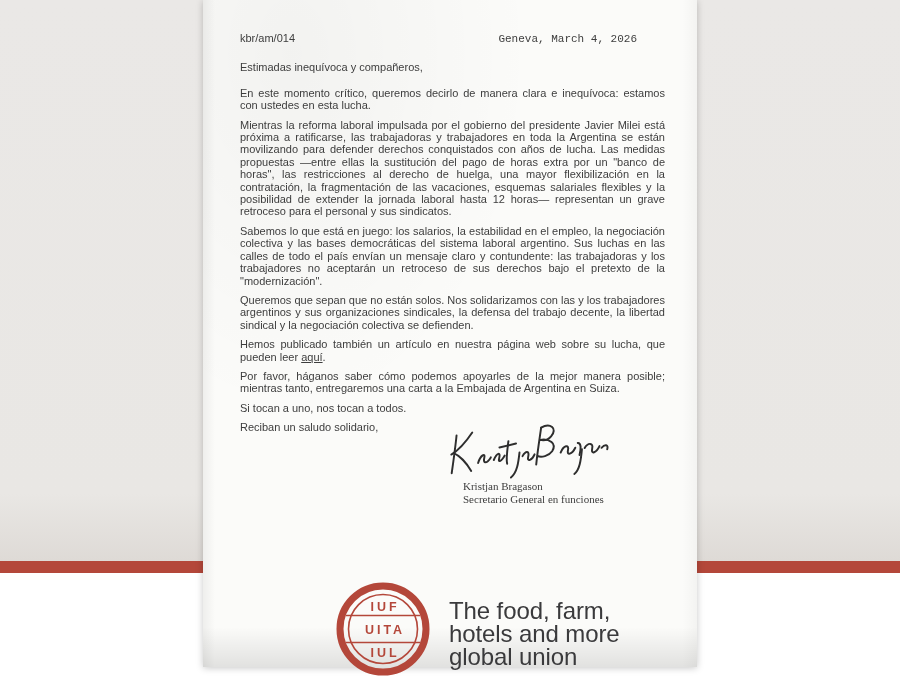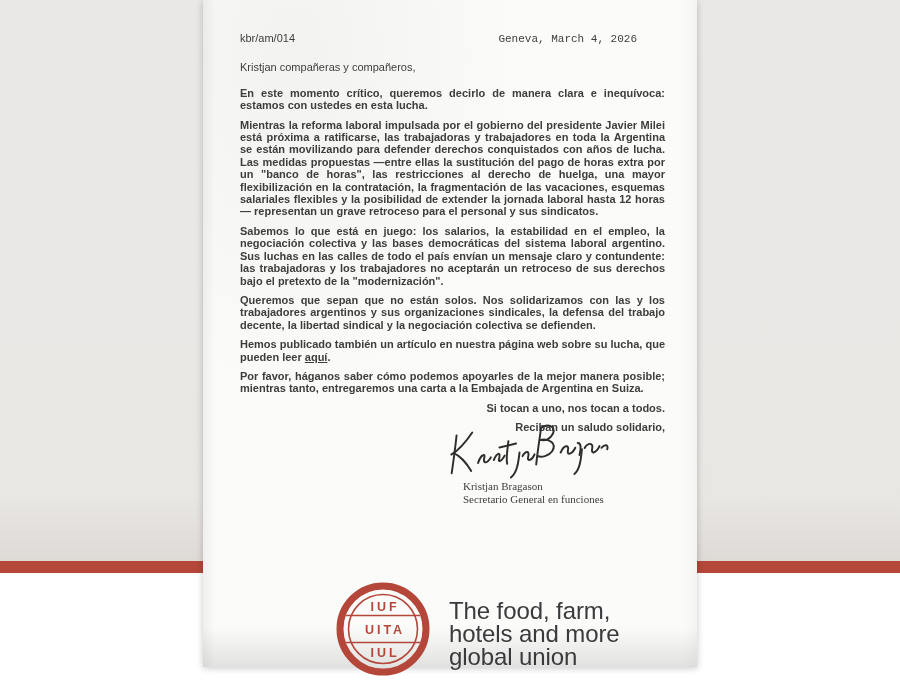--- a/index.html
+++ b/index.html
@@ -31,23 +31,23 @@
     box-shadow:0 1px 7px rgba(0,0,0,0.22);
     box-sizing:border-box;
     padding:32px 32px 0 37px;
     color:#3d3d3d;
   }
   .letter{font-size:11px;line-height:12.4px;}
   .ref-row{display:flex;justify-content:space-between;align-items:baseline;}
   .ref-row .dateline{margin-right:28px;font-family:Liberation Mono, monospace;}
   .subject{font-weight:bold;margin-top:43px;letter-spacing:.1px;}
   .salutation{margin-top:16px;}
-  .letter p{margin:7px 0 0 0;text-align:justify;font-weight:bold;}
+  .letter p{margin:7px 0 0 0;text-align:justify;}
   .letter p.first{margin-top:13px;}
-  .letter p.no-justify{text-align:right;}
+  .letter p.no-justify{text-align:left;}
   .web-link{color:#3d3d3d;text-decoration:underline;cursor:pointer;}
   .sig-wrap{margin:-10px 0 0 203px;height:58px;}
   .sig-wrap svg{transform:rotate(-4deg);}
   .signer-block{margin:-2px 0 0 223px;line-height:13px;text-align:left;font-family:Liberation Serif, serif;}
   .logo{position:absolute;left:336px;top:582px;width:94px;height:94px;}
   .tagline{
     position:absolute;left:449px;top:599px;
     font-size:24px;line-height:23px;color:#3a3a3c;letter-spacing:-0.1px;
   }
 </style>
@@ -58,21 +58,21 @@
 <div class="red-bar"></div>
 <div class="footer-region"></div>
 
 <div class="paper letter">
   <div class="ref-row">
     <span>kbr/am/014</span>
     <span class="dateline">Geneva, March 4, 2026</span>
   </div>
 
 
-  <div class="salutation">Kristjan compañeras y compañeros,</div>
+  <div class="salutation">Estimadas inequívoca y compañeros,</div>
 
   <p class="first">En este momento crítico, queremos decirlo de manera clara e inequívoca: estamos con ustedes en esta lucha.</p>
   <p>Mientras la reforma laboral impulsada por el gobierno del presidente Javier Milei está próxima a ratificarse, las trabajadoras y trabajadores en toda la Argentina se están movilizando para defender derechos conquistados con años de lucha. Las medidas propuestas —entre ellas la sustitución del pago de horas extra por un "banco de horas", las restricciones al derecho de huelga, una mayor flexibilización en la contratación, la fragmentación de las vacaciones, esquemas salariales flexibles y la posibilidad de extender la jornada laboral hasta 12 horas— representan un grave retroceso para el personal y sus sindicatos.</p>
   <p>Sabemos lo que está en juego: los salarios, la estabilidad en el empleo, la negociación colectiva y las bases democráticas del sistema laboral argentino. Sus luchas en las calles de todo el país envían un mensaje claro y contundente: las trabajadoras y los trabajadores no aceptarán un retroceso de sus derechos bajo el pretexto de la "modernización".</p>
   <p>Queremos que sepan que no están solos. Nos solidarizamos con las y los trabajadores argentinos y sus organizaciones sindicales, la defensa del trabajo decente, la libertad sindical y la negociación colectiva se defienden.</p>
 
   <p><span>Hemos publicado también un artículo en nuestra página web sobre su lucha, que pueden leer </span><a class="web-link">aquí</a><span>.</span></p>
 
   <p>Por favor, háganos saber cómo podemos apoyarles de la mejor manera posible; mientras tanto, entregaremos una carta a la Embajada de Argentina en Suiza.</p>
 

